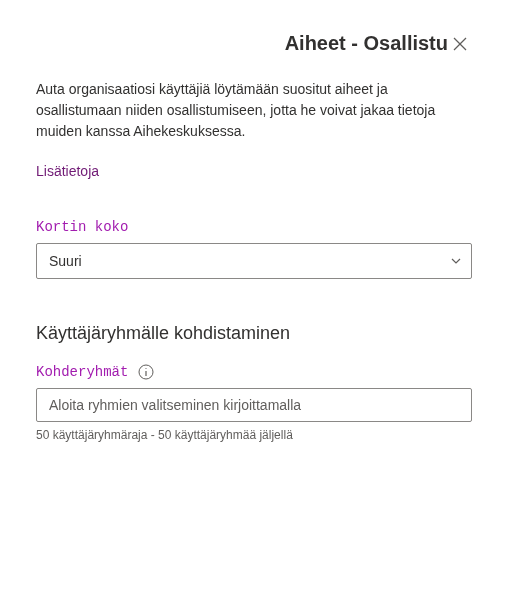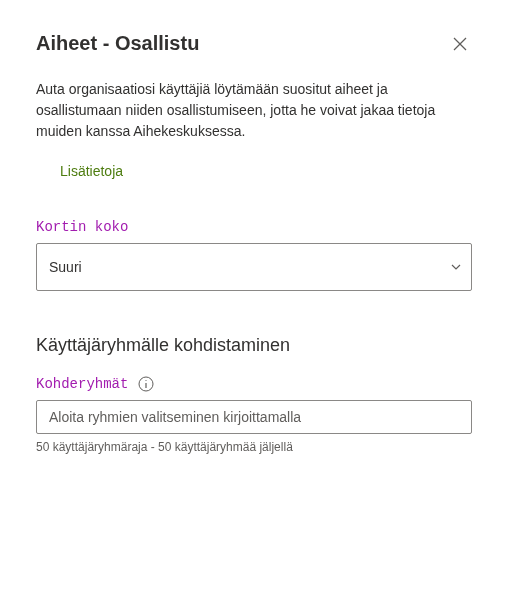--- a/index.html
+++ b/index.html
@@ -11,21 +11,21 @@
       font-family: 'Segoe UI', -apple-system, BlinkMacSystemFont, sans-serif;
       background: #ffffff;
       width: 508px;
       height: 609px;
       padding: 32px 36px;
       color: #323130;
       position: relative;
     }
     .header {
       display: flex;
-      justify-content: space-between;
+      justify-content: flex-end;
       align-items: flex-start;
       margin-bottom: 20px;
     }
     .title {
       font-size: 20px;
       font-weight: 600;
       color: #323130;
     }
     .close-btn {
       background: none;
@@ -42,25 +42,24 @@
       height: 16px;
     }
     .description {
       font-size: 14px;
       line-height: 1.5;
       color: #323130;
       margin-bottom: 20px;
     }
     .link {
       font-size: 14px;
-      color: #4d7c0f;
+      color: #701a75;
       text-decoration: none;
       display: inline-block;
       margin-bottom: 40px;
-      margin-left: 24px;
     }
     .field-label {
       font-size: 14px;
       color: #a21caf;
       margin-bottom: 8px;
       display: block;
       font-family: Liberation Mono, monospace;
     }
     .select-wrapper {
       position: relative;
@@ -70,21 +69,21 @@
       width: 100%;
       padding: 8px 32px 8px 12px;
       font-size: 14px;
       border: 1px solid #8a8886;
       border-radius: 2px;
       background: #ffffff;
       appearance: none;
       cursor: pointer;
       color: #323130;
       font-family: inherit;
-      height: 48px;
+      height: 36px;
     }
     .chevron {
       position: absolute;
       right: 10px;
       top: 50%;
       transform: translateY(-50%);
       pointer-events: none;
       color: #605e5c;
     }
     .chevron svg {

